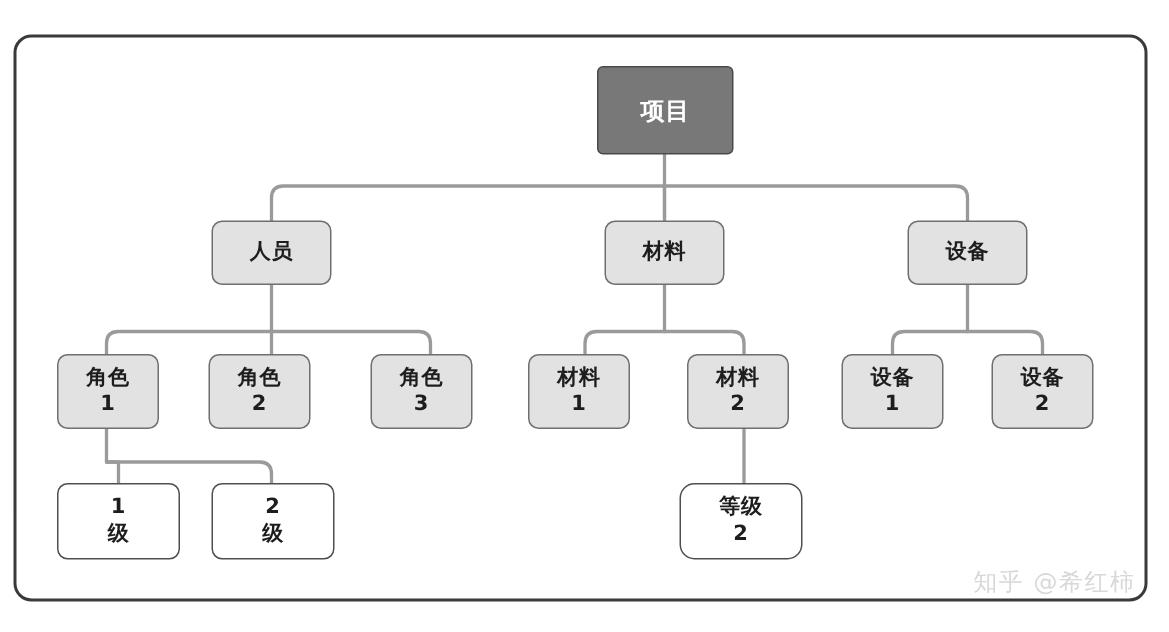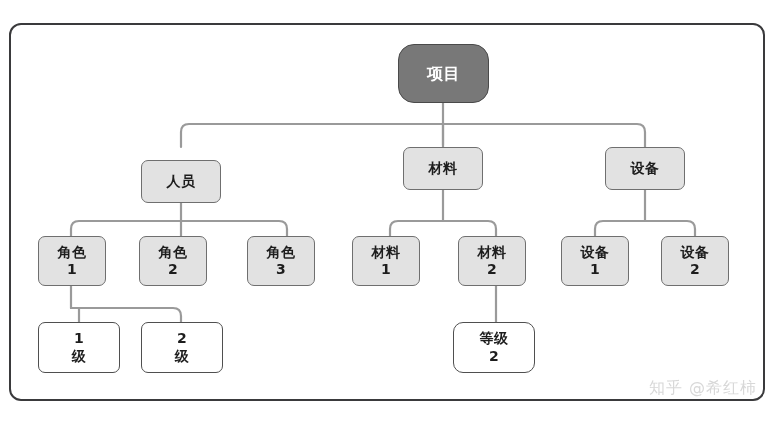--- a/index.html
+++ b/index.html
@@ -51,21 +51,21 @@
     font-weight: 700;
     line-height: 1.22;
     letter-spacing: 0.5px;
     text-align: center;
   }
   .node.root {
     background: #787878;
     border: 1px solid #4a4a4a;
     color: #ffffff;
     font-size: 16px;
-    border-radius: 16px;
+    border-radius: 4px;
   }
   .node.leaf {
     background: #ffffff;
     border: 1px solid #4f4f4f;
   }
   .node .ln2 {
     display: block;
   }
   .watermark {
     position: absolute;
@@ -112,21 +112,21 @@
       <path d="M71,308 L173,308 Q181,308 181,316 L181,322"></path>
 
       <path d="M496,286 L496,322"></path>
     </g>
   </svg>
 
   <div class="node root" style="left:398px; top:44px; width:91px; height:59px;">
     <span>项目</span>
   </div>
 
-  <div class="node" style="left:141px; top:160px; width:80px; height:43px;">
+  <div class="node" style="left:141px; top:147px; width:80px; height:43px;">
     <span>人员</span>
   </div>
   <div class="node" style="left:403px; top:147px; width:80px; height:43px;">
     <span>材料</span>
   </div>
   <div class="node" style="left:605px; top:147px; width:80px; height:43px;">
     <span>设备</span>
   </div>
 
   <div class="node" style="left:38px; top:236px; width:68px; height:50px;">

